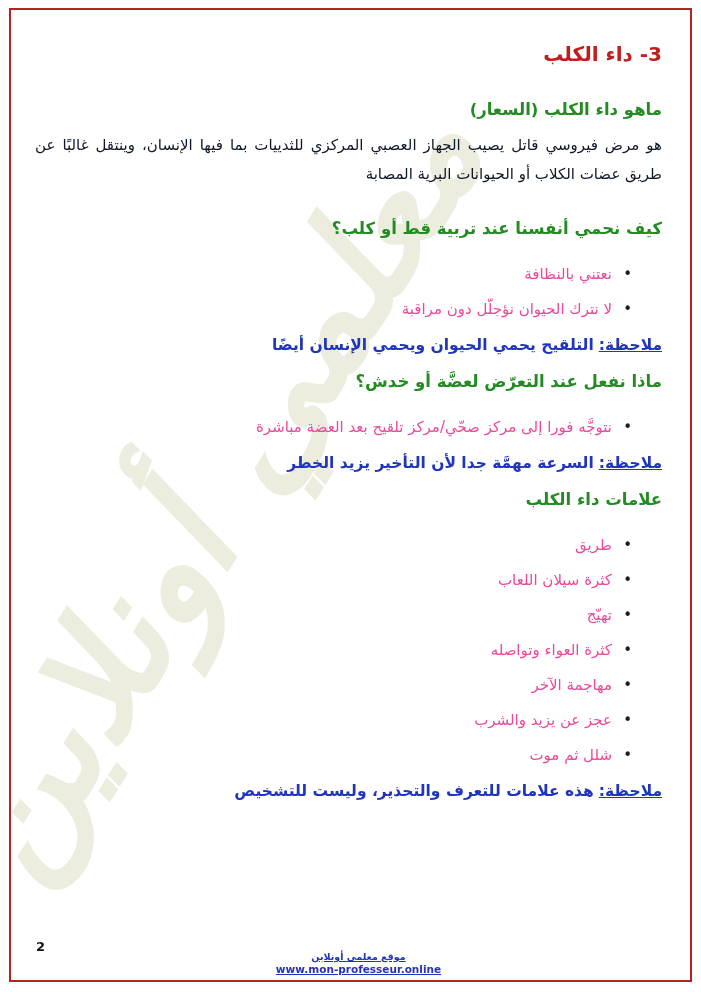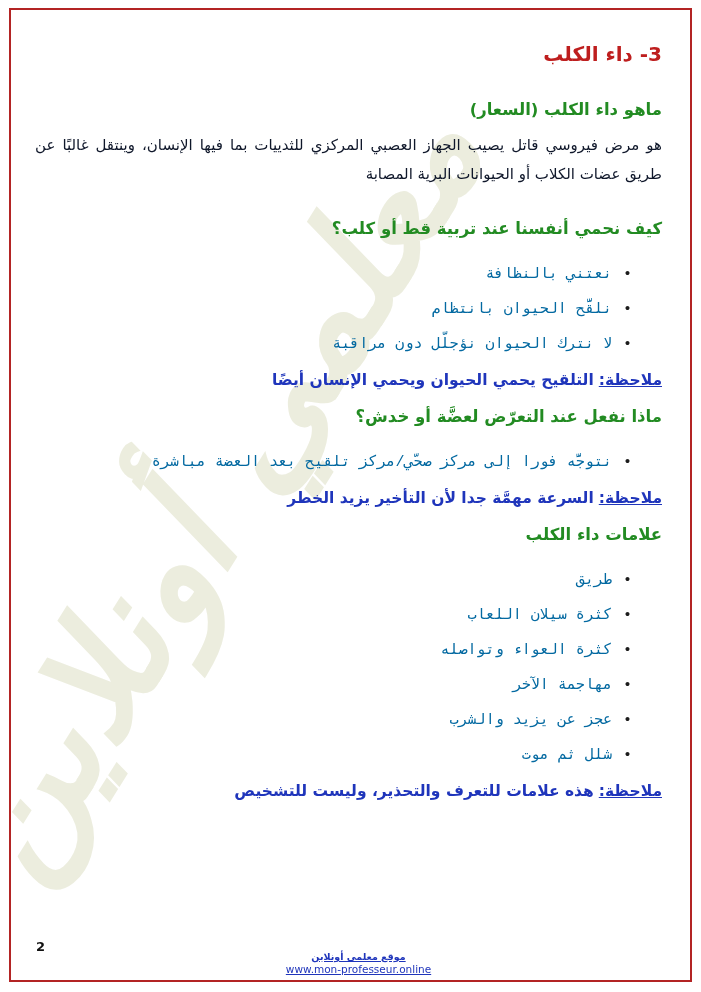--- a/index.html
+++ b/index.html
@@ -32,21 +32,21 @@
   }
   .sec-heading.mt { margin-top:13px; }
   .sec-heading.first { margin-bottom:10px; }
   .body-par {
     font-size:15px; line-height:29px; margin:0 0 28px 0;
     text-align:justify; color:#0f172a;
   }
   ul.blist { list-style:none; margin:0 0 10px 0; padding:0 30px 0 0; }
   ul.blist li {
     position:relative; padding-right:20px; margin-bottom:14px;
-    font-size:15px; line-height:21px; color:#0369a1;font-family:Liberation Mono, monospace;
+    font-size:15px; line-height:21px; color:#ec4899;
   }
   ul.blist li::before {
     content:"•"; position:absolute; right:0; top:0; font-size:15px; color:#1c1c1c;
   }
   .note {
     font-size:15.5px; font-weight:bold; color:#1f35bb; line-height:23px;
     margin:6px 0 0 0;
   }
   .note-label { text-decoration:underline; margin-left:5px; }
   .page-number {
@@ -55,21 +55,21 @@
   }
   .footer {
     position:absolute; left:16px; right:0; bottom:16px; z-index:1;
     text-align:center; line-height:13px;
   }
   .footer .site-name {
     display:block; font-size:9.5px; font-weight:bold; color:#1f35bb;
     text-decoration:underline; direction:rtl; cursor:pointer;
   }
   .footer .site-url {
-    display:block; font-size:10.5px; font-weight:normal; color:#1f35bb;
+    display:block; font-size:10.5px; font-weight:bold; color:#1f35bb;
     text-decoration:underline; direction:ltr; cursor:pointer;
   }
 </style>
 </head>
 <body>
 
 <div class="page">
 
   <div class="watermark">معلمي أونلاين</div>
   <div class="frame"></div>
@@ -77,41 +77,41 @@
   <div class="content">
 
     <div class="doc-title">3- داء الكلب</div>
 
     <div class="sec-heading first">ماهو داء الكلب (السعار)</div>
     <p class="body-par">هو مرض فيروسي قاتل يصيب الجهاز العصبي المركزي للثدييات بما فيها الإنسان، وينتقل غالبًا عن طريق عضات الكلاب أو الحيوانات البرية المصابة</p>
 
     <div class="sec-heading">كيف نحمي أنفسنا عند تربية قط أو كلب؟</div>
     <ul class="blist">
       <li>نعتني بالنظافة</li>
-      <li>نلقَّح الحيوان بانتظام</li>
       <li>لا نترك الحيوان نؤجلّل دون مراقبة</li>
     </ul>
 
     <div class="note">
       <span class="note-label">ملاحظة:</span><span>التلقيح يحمي الحيوان ويحمي الإنسان أيضًا</span>
     </div>
 
     <div class="sec-heading mt">ماذا نفعل عند التعرّض لعضَّة أو خدش؟</div>
     <ul class="blist">
       <li>نتوجَّه فورا إلى مركز صحّي/مركز تلقيح بعد العضة مباشرة</li>
     </ul>
 
     <div class="note">
       <span class="note-label">ملاحظة:</span><span>السرعة مهمَّة جدا لأن التأخير يزيد الخطر</span>
     </div>
 
     <div class="sec-heading mt">علامات داء الكلب</div>
     <ul class="blist">
       <li>طريق</li>
       <li>كثرة سيلان اللعاب</li>
+      <li>تهيّج</li>
       <li>كثرة العواء وتواصله</li>
       <li>مهاجمة الآخر</li>
       <li>عجز عن يزيد والشرب</li>
       <li>شلل ثم موت</li>
     </ul>
 
     <div class="note">
       <span class="note-label">ملاحظة:</span><span>هذه علامات للتعرف والتحذير، وليست للتشخيص</span>
     </div>
 

